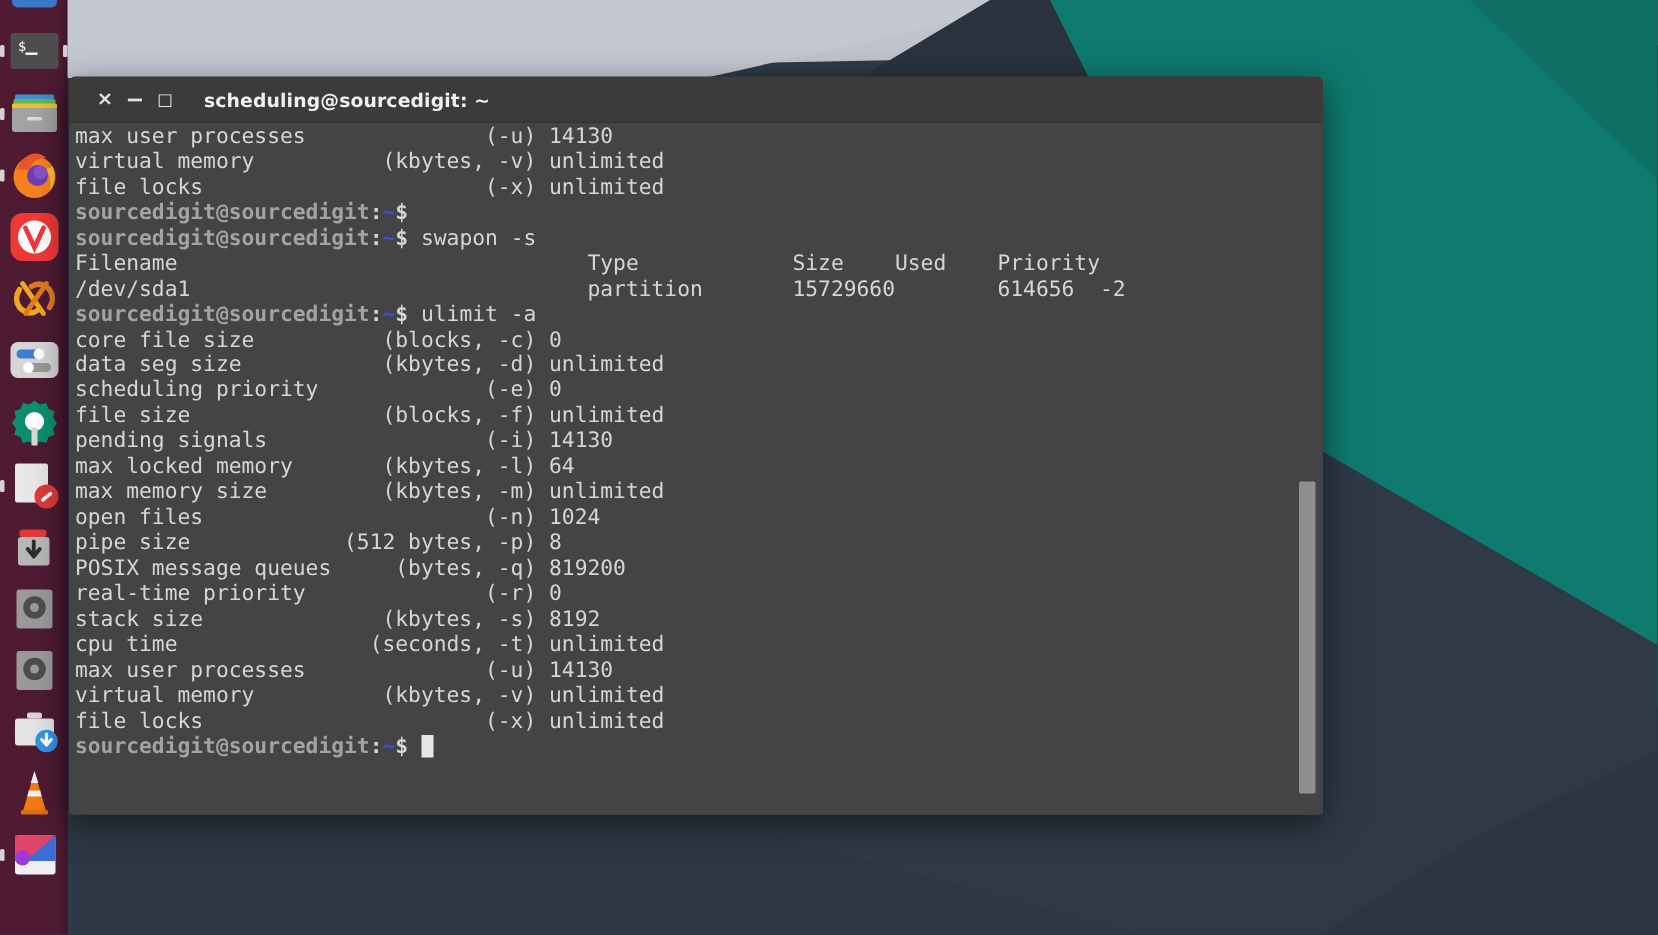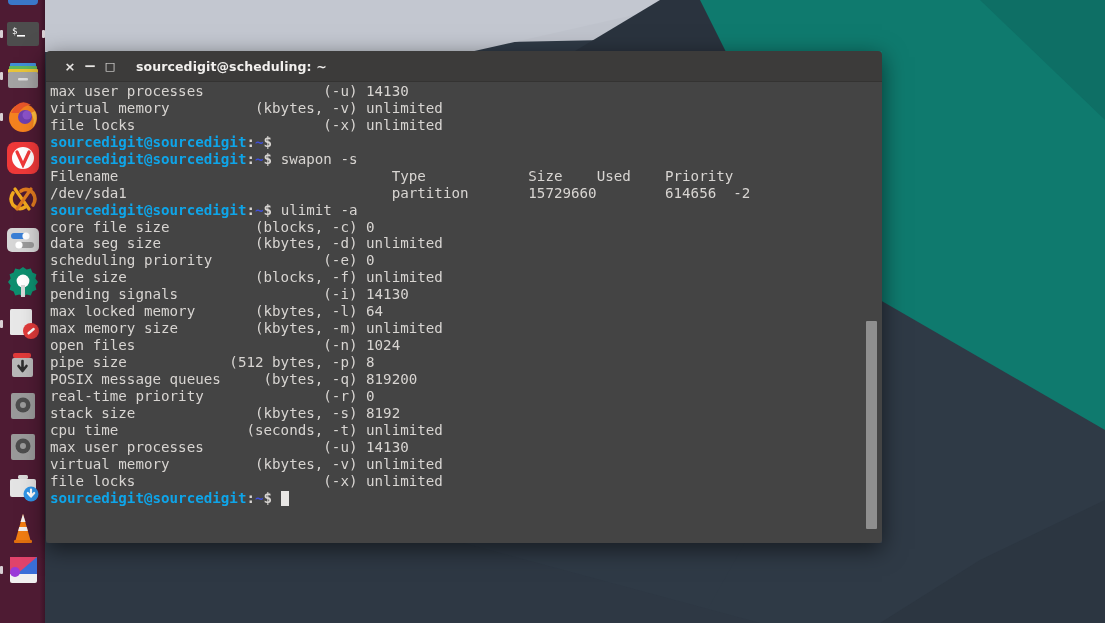--- a/index.html
+++ b/index.html
@@ -112,21 +112,21 @@
     left: 4px; top: 1px;
     right: 36px;
     font-family: "DejaVu Sans Mono", monospace;
     font-size: 14.2px;
     line-height: 16.95px;
     color: #d8d5d2;
     white-space: pre;
     letter-spacing: 0px;
   }
   .l { display: block; height: 16.95px; }
-  .g { color: #0ea5e9; font-weight: bold; }
+  .g { color: #a3a3a3; font-weight: bold; }
   .b { color: #3f4fd8; font-weight: bold; }
   .w { color: #d8d5d2; font-weight: bold; }
   .cursor {
     display: inline-block;
     width: 8.55px;
     height: 15px;
     background: #e8e6e4;
     vertical-align: -3px;
   }
   
@@ -301,21 +301,21 @@
     </svg>
   </div>
 </div>
 
 <div id="terminal">
 
   <div id="titlebar">
     <div class="wb close">×</div>
     <div class="wb min">−</div>
     <div class="wb max">□</div>
-    <div id="win-title">sourcedigit@scheduling: ~</div>
+    <div id="win-title">scheduling@sourcedigit: ~</div>
   </div>
 
   <div id="term-body">
     <div id="term-screen"><span class="l">max user processes              (-u) 14130</span><span class="l">virtual memory          (kbytes, -v) unlimited</span><span class="l">file locks                      (-x) unlimited</span><span class="l"><span class="g">sourcedigit@sourcedigit</span><span class="w">:</span><span class="b">~</span><span class="w">$</span></span><span class="l"><span class="g">sourcedigit@sourcedigit</span><span class="w">:</span><span class="b">~</span><span class="w">$</span> swapon -s</span><span class="l">Filename                                Type            Size    Used    Priority</span><span class="l">/dev/sda1                               partition       15729660        614656  -2</span><span class="l"><span class="g">sourcedigit@sourcedigit</span><span class="w">:</span><span class="b">~</span><span class="w">$</span> ulimit -a</span><span class="l">core file size          (blocks, -c) 0</span><span class="l">data seg size           (kbytes, -d) unlimited</span><span class="l">scheduling priority             (-e) 0</span><span class="l">file size               (blocks, -f) unlimited</span><span class="l">pending signals                 (-i) 14130</span><span class="l">max locked memory       (kbytes, -l) 64</span><span class="l">max memory size         (kbytes, -m) unlimited</span><span class="l">open files                      (-n) 1024</span><span class="l">pipe size            (512 bytes, -p) 8</span><span class="l">POSIX message queues     (bytes, -q) 819200</span><span class="l">real-time priority              (-r) 0</span><span class="l">stack size              (kbytes, -s) 8192</span><span class="l">cpu time               (seconds, -t) unlimited</span><span class="l">max user processes              (-u) 14130</span><span class="l">virtual memory          (kbytes, -v) unlimited</span><span class="l">file locks                      (-x) unlimited</span><span class="l"><span class="g">sourcedigit@sourcedigit</span><span class="w">:</span><span class="b">~</span><span class="w">$</span> <span class="cursor"></span></span></div>
     <div id="sb-track">
       <div id="sb-thumb"></div>
     </div>
   </div>
 </div>
 

